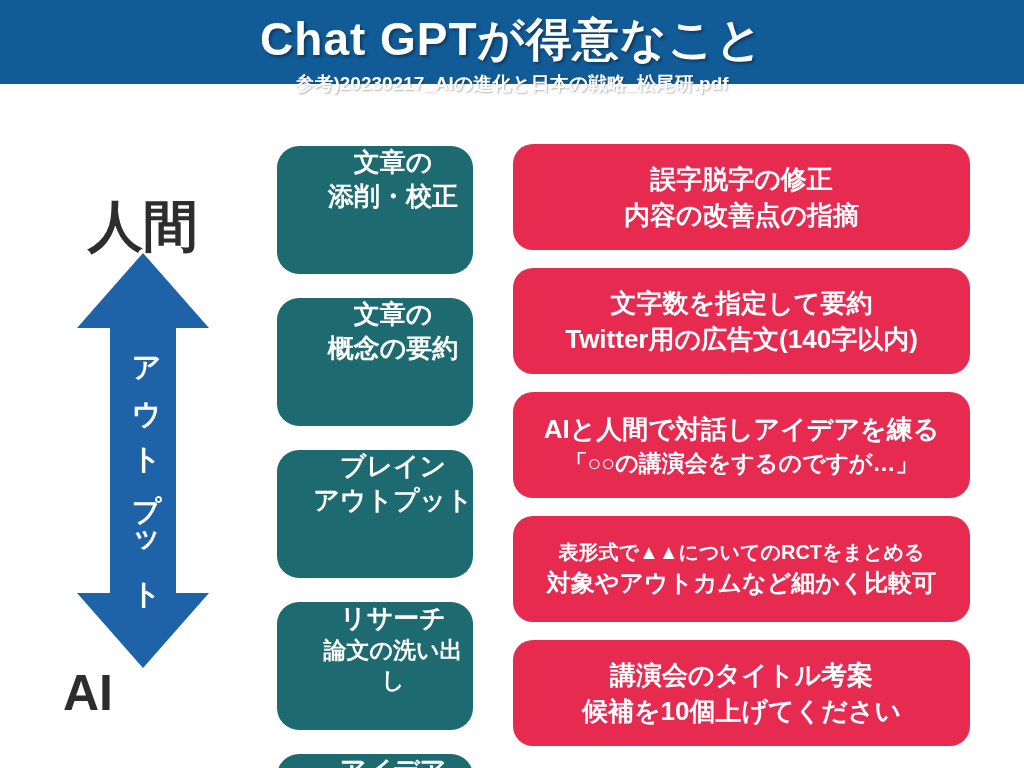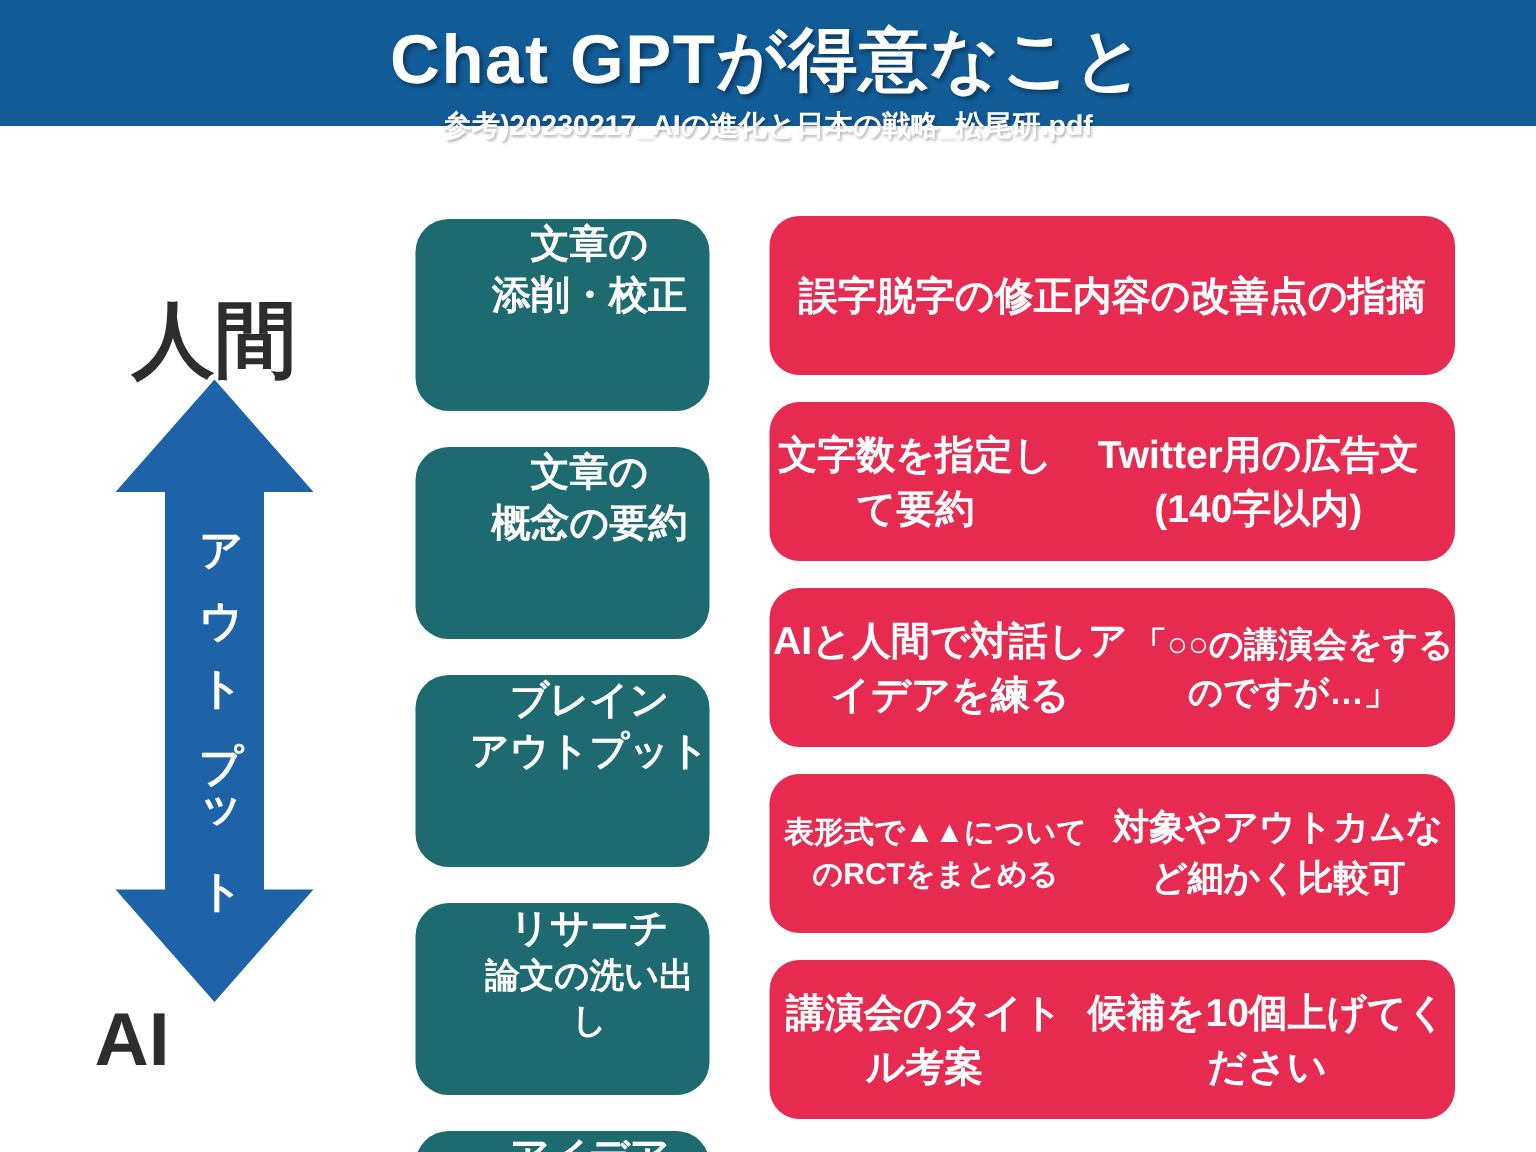--- a/index.html
+++ b/index.html
@@ -100,21 +100,21 @@
     display: flex;
     flex-direction: column;
     gap: 18px;
   }
   .detail-box {
     height: 106px;
     background: #E62A50;
     border-radius: 20px;
     color: #ffffff;
     display: flex;
-    flex-direction: row;
+    flex-direction: column;
     justify-content: center;
     align-items: center;
     text-align: center;
     font-size: 26px;
     line-height: 1.4;
   }
   .details-col .detail-box:nth-child(3) .line2 { font-size: 23px; }
   .details-col .detail-box:nth-child(4) .line1 { font-size: 20px; }
   .details-col .detail-box:nth-child(4) .line2 { font-size: 24px; }
 </style>

